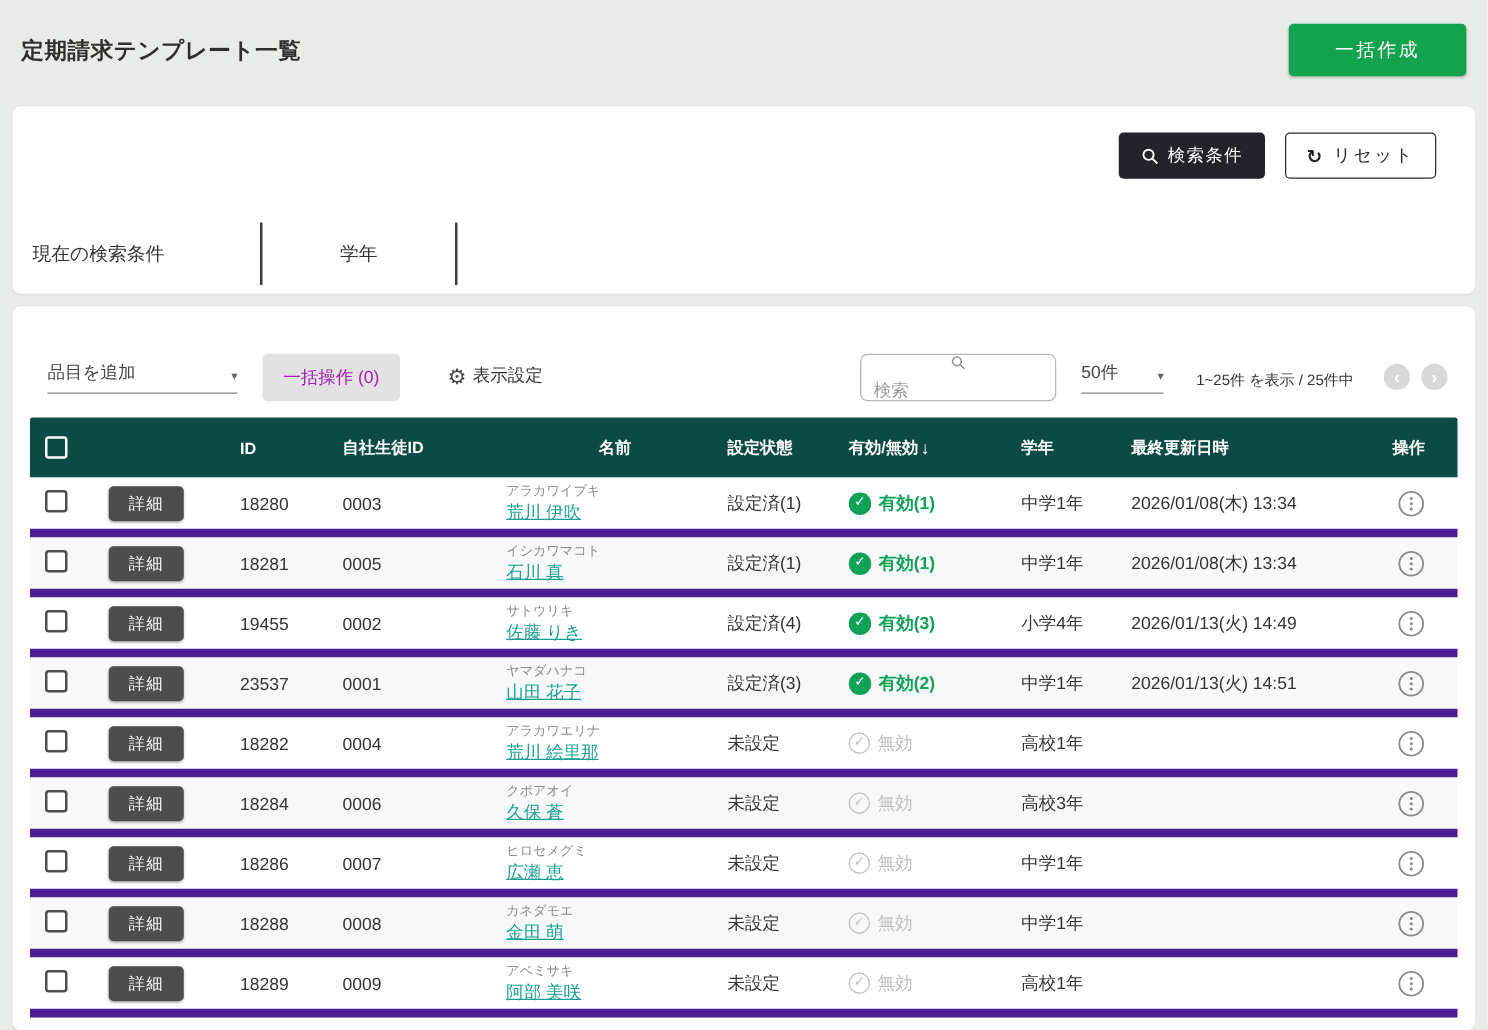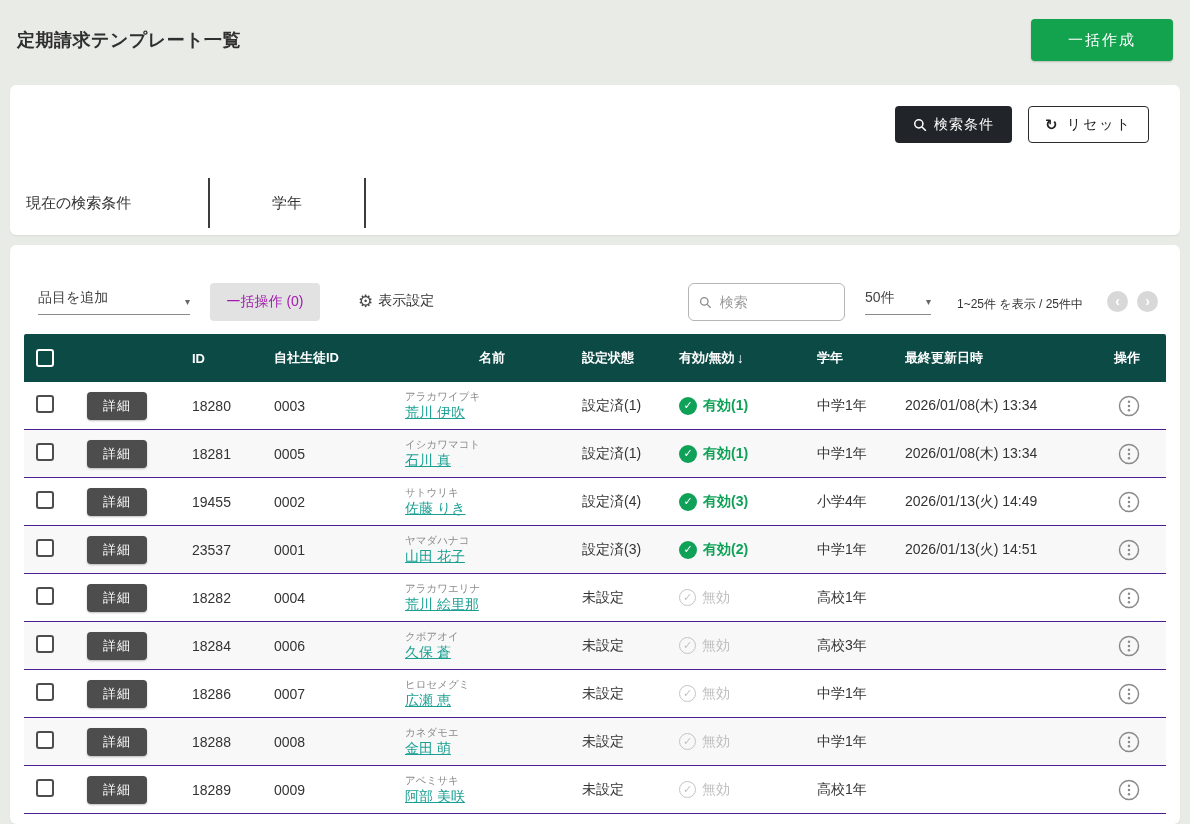--- a/index.html
+++ b/index.html
@@ -76,21 +76,21 @@
     font-family:inherit;
   }
   .display-settings{
     position:absolute;left:348px;top:47px;display:flex;align-items:center;gap:5px;
     font-size:14px;color:#333;cursor:pointer;
   }
   .gear{font-size:17px;color:#4a4a4a;line-height:1;}
   .search-box{
     position:absolute;left:678px;top:38px;width:157px;height:38px;
     border:1px solid #b5b5b5;border-radius:6px;display:flex;align-items:center;
-    padding:0 10px;gap:8px;background:#fff;
+    padding:0 10px;gap:8px;background:#fff;flex-direction:column;
   }
   .search-box input{
     border:none;outline:none;width:100%;font-size:14px;color:#333;font-family:inherit;background:transparent;
   }
   .search-box input::placeholder{color:#9a9a9a;}
   .range-text{position:absolute;left:947px;top:51px;font-size:12px;color:#333;white-space:nowrap;}
   .page-circle{
     position:absolute;top:46px;width:21px;height:21px;border-radius:50%;
     background:#d8d8d8;color:#fff;display:flex;align-items:center;justify-content:center;
     font-size:14px;font-weight:bold;cursor:default;line-height:1;padding-bottom:2px;
@@ -105,21 +105,21 @@
     grid-template-columns:60px 105px 82px 131px 177px 97px 138px 88px 187px 1fr;
     align-items:center;height:48px;
   }
   .thead{background:var(--header-teal);color:#fff;font-size:13px;font-weight:bold;border-radius:2px 2px 0 0;}
   .thead .cell{display:flex;align-items:center;}
   .cell{padding-left:3px;min-width:0;}
   .c-check{padding-left:12px;}
   .c-ops{display:flex;justify-content:flex-end;padding-right:26px;}
   .sort-arrow{font-size:14px;margin-left:2px;font-weight:bold;}
 
-  .trow{border-bottom:1px solid #4c1d95;background:#fff;font-size:14px;color:#333;}
+  .trow{border-bottom:7px solid #4c1d95;background:#fff;font-size:14px;color:#333;}
   .trow.alt{background:#f7f8f7;}
 
   .cb{
     display:inline-block;width:18px;height:18px;border-radius:3px;cursor:pointer;
   }
   .head-cb{border:2px solid #fff;background:transparent;}
   .row-cb{border:2px solid #4d4d4d;background:#fff;}
 
   .detail-btn{
     width:60px;height:28px;background:#4d4d4d;color:#fff;border:none;border-radius:4px;

